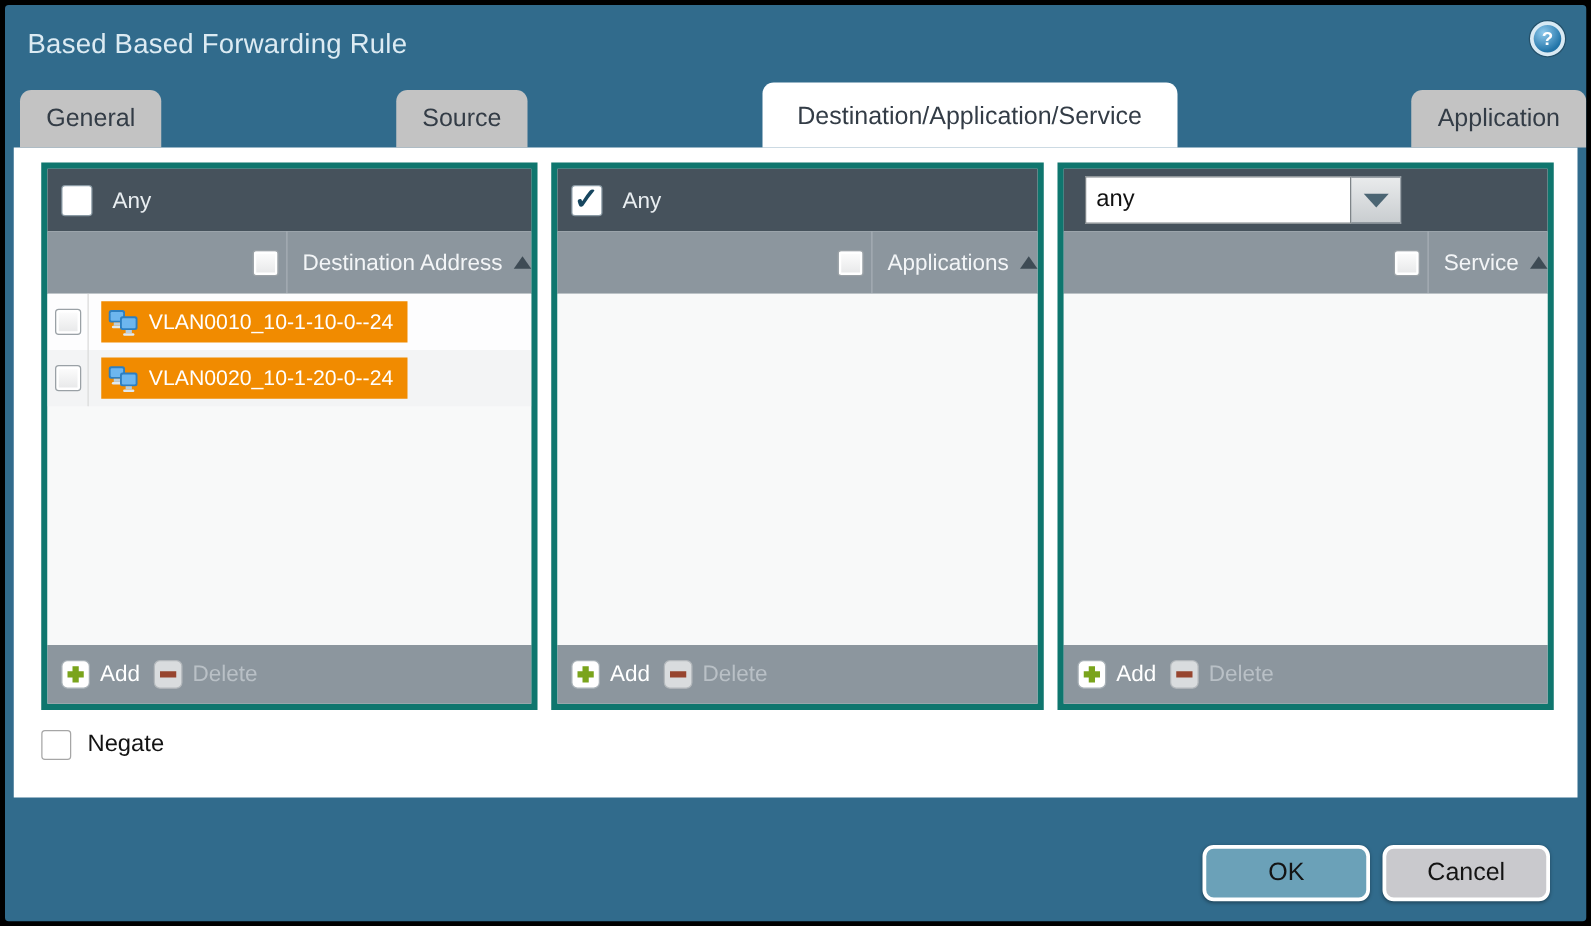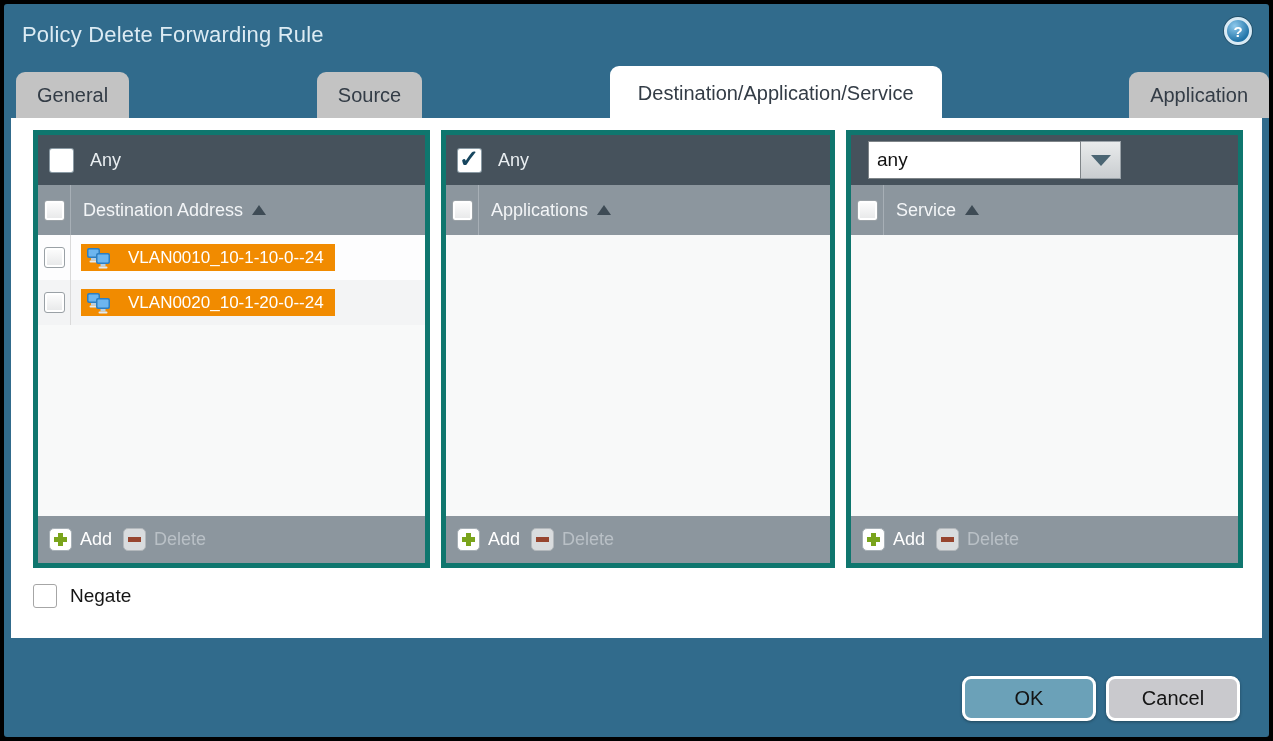--- a/index.html
+++ b/index.html
@@ -47,32 +47,32 @@
   .cb-any.checked::after {
     content:"\2713"; position:absolute; left:1px; top:-4px;
     color:#17465f; font-size:24px; font-weight:bold;
   }
   .cb-small {
     width:21px; height:21px; border-radius:3px;
     background:linear-gradient(#fefefe,#e6e7e8);
     border:1px solid #9aa1a6; box-shadow:inset 0 0 0 2px #fff;
   }
 
-  .colheader { background:#8c969e; height:50px; min-height:50px; display:flex; align-items:center; cursor:pointer; }
+  .colheader { background:#8c969e; height:50px; min-height:50px; display:flex; align-items:center; cursor:pointer;justify-content:flex-end; }
   .cell-cb { width:33px; min-width:33px; align-self:stretch; display:flex; align-items:center; justify-content:center; }
   .colheader .cell-cb { border-right:1px solid #a7afb6; }
   .hlabel { color:#f3f5f7; font-size:18px; margin-left:12px; }
   .sort-up { margin-left:9px; width:0; height:0; border-left:7px solid transparent; border-right:7px solid transparent; border-bottom:10px solid #3e4b55; }
 
   .list { flex:1; background:#f8f9f9; overflow:hidden; }
   .row { height:45px; display:flex; align-items:center; background:#fdfdfe; }
   .row.alt { background:#f3f4f5; }
   .row .cell-cb { border-right:1px solid #dadada; }
   .chip {
-    margin-left:10px; height:27px; display:flex; align-items:center; gap:16px;
+    margin-left:10px; height:33px; display:flex; align-items:center; gap:7px;
     padding:0 11px 0 5px; background:#f18b00; color:#fff; font-size:17px; cursor:pointer;
   }
 
   .tfooter { background:#8c969e; height:47px; min-height:47px; display:flex; align-items:center; gap:11px; padding-left:11px; }
   .actbtn { display:flex; align-items:center; gap:8px; background:none; border:none; font-size:18px; cursor:pointer; font-family:inherit; }
   .icon-sq { width:23px; height:23px; border-radius:5px; position:relative; display:inline-block; }
   .plus { background:#fff; border:1px solid #a7b0b6; }
   .plus::before, .plus::after { content:""; position:absolute; background:#7aa41c; }
   .plus::before { left:4px; top:8px; width:13px; height:5px; }
   .plus::after  { left:8px; top:4px; width:5px; height:13px; }
@@ -108,21 +108,21 @@
   .cancel { background:#c9c9cd; }
 
   .neticon { flex:0 0 auto; }
 </style>
 </head>
 <body>
 
 <div class="frame">
 
   <div class="titlebar">
-    <span class="title">Policy Delete Forwarding Rule</span>
+    <span class="title">Based Based Forwarding Rule</span>
     <div class="help">
       <span>?</span>
     </div>
   </div>
 
   <div class="tabs">
     <div class="tab">General</div>
     <div class="tab">Source</div>
     <div class="tab active">Destination/Application/Service</div>
     <div class="tab">Application</div>

